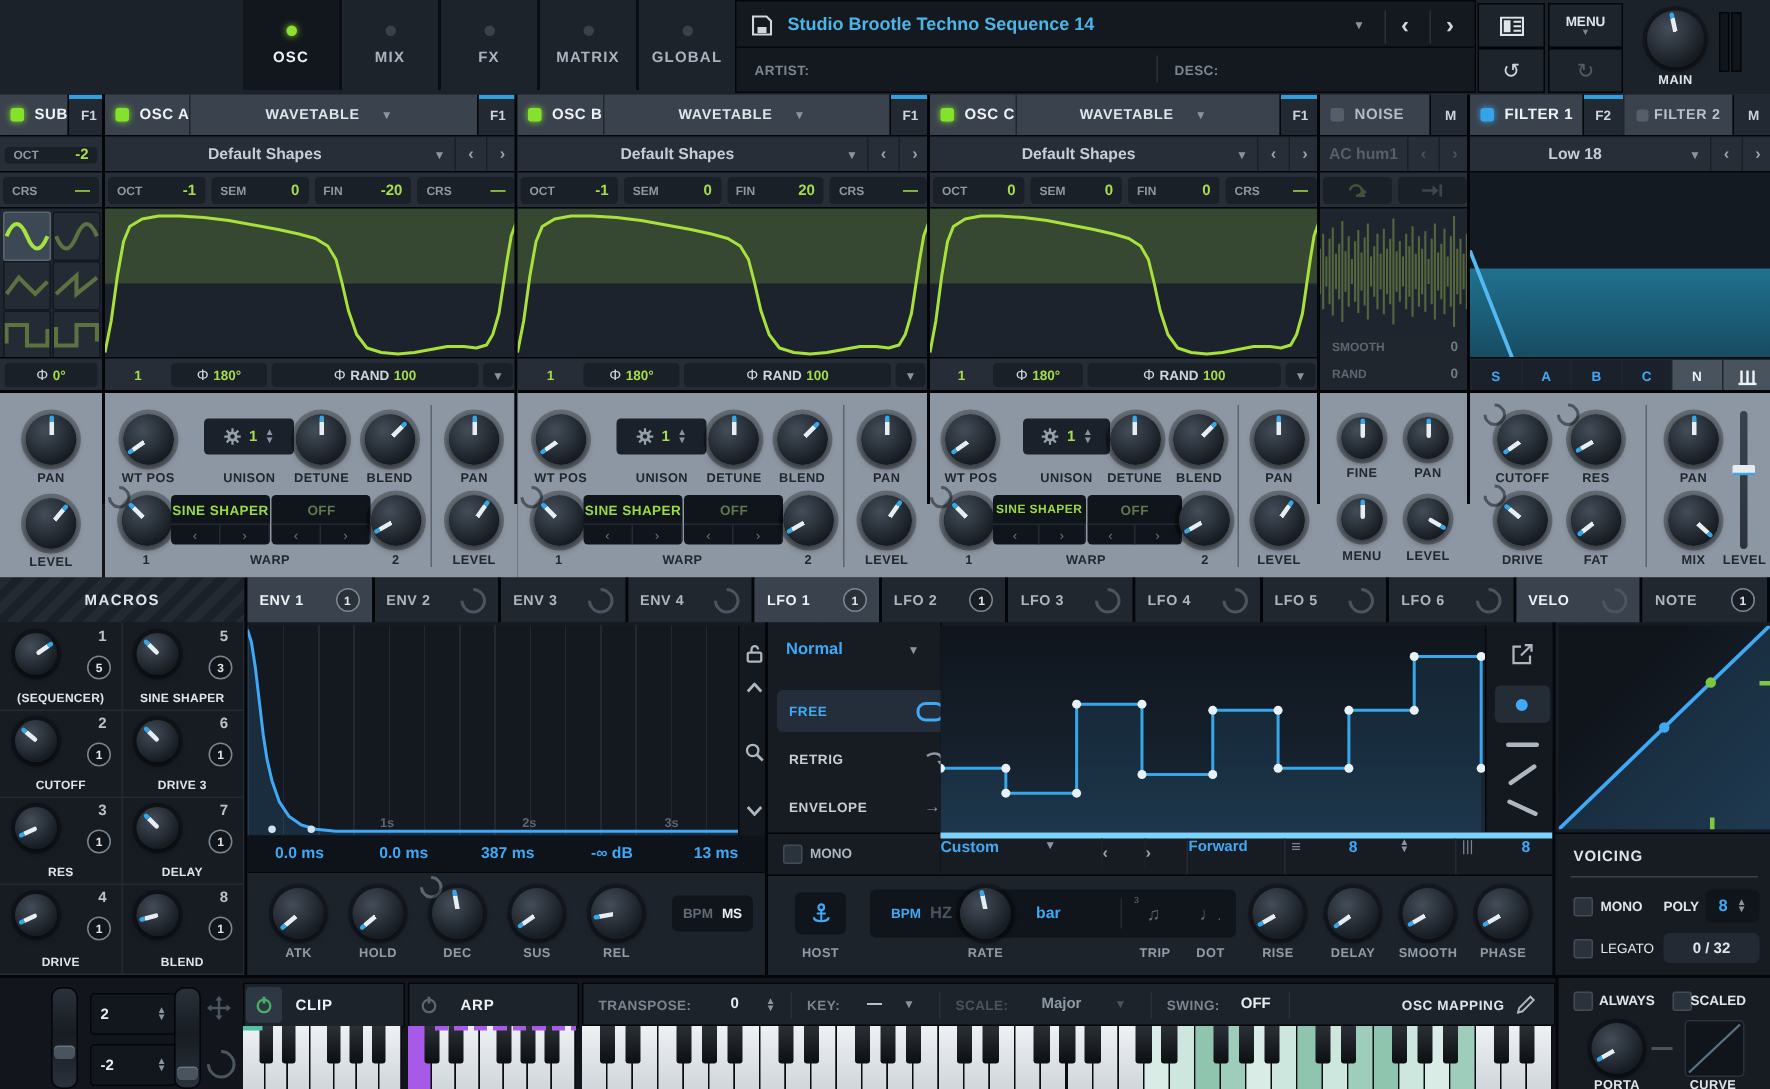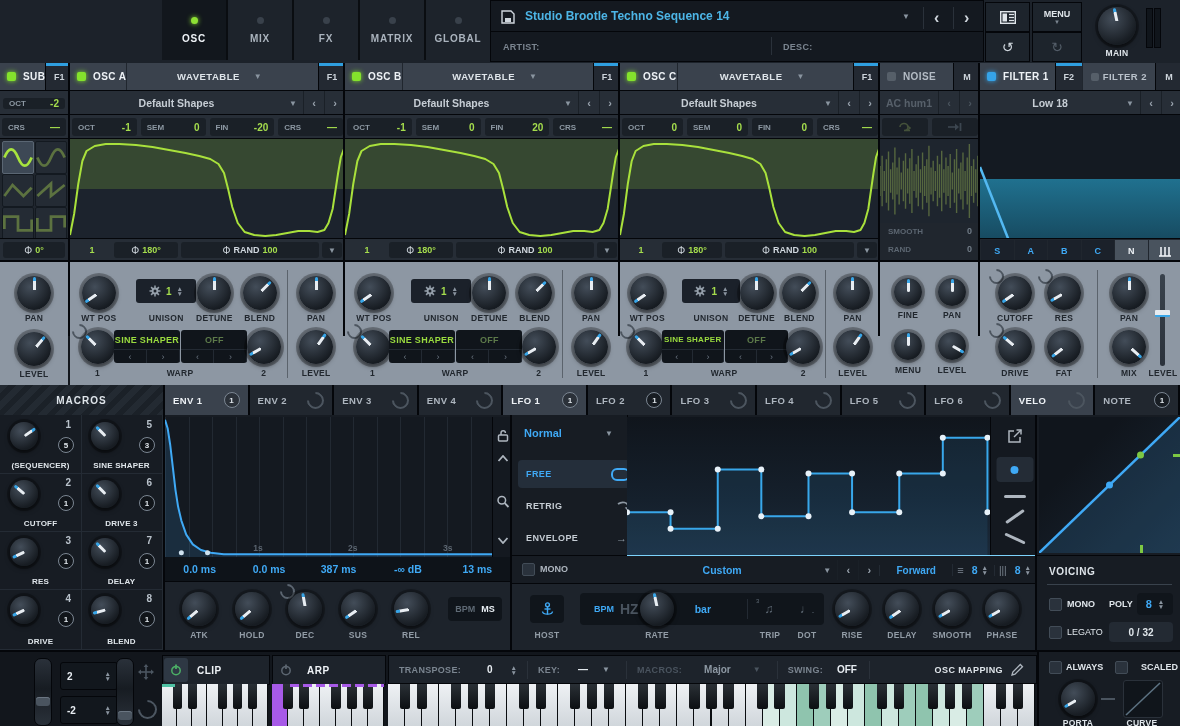--- a/index.html
+++ b/index.html
@@ -882,21 +882,21 @@
           <line x1="7" y1="8" x2="14" y2="1" stroke="#aeb6bf" stroke-width="1.5"></line>
           <path d="M9.5,1 H14 V5.5" fill="none" stroke="#aeb6bf" stroke-width="1.5"></path>
         </svg>
       <div class="tool" style="top:40px;width:37px;height:25px;background:#242c36;border-radius:4px;display:flex;align-items:center;justify-content:center;">
           <span style="width:8px;height:8px;border-radius:50%;background:#3fa9f5;display:block;"></span>
         </div>
       <div class="tool" style="top:78px;width:22px;height:3px;background:#aeb6bf;border-radius:2px;"></div>
       <div class="tool" style="top:98px;width:22px;height:3px;background:#aeb6bf;border-radius:2px;transform:translateX(-50%) rotate(-35deg);"></div>
       <div class="tool" style="top:120px;width:22px;height:3px;background:#aeb6bf;border-radius:2px;transform:translateX(-50%) rotate(25deg);"></div>
     </div>
-    <div style="position:absolute;left:115px;top:140px;width:410px;height:28px;background:#171c23;border-top:1px solid #7dd3fc;display:flex;align-items:center;">
+    <div style="position:absolute;left:115px;top:140px;width:410px;height:28px;background:#171c23;border-top:4px solid #7dd3fc;display:flex;gap:24px;">
       <span style="flex:1;text-align:center;font-size:10.5px;font-weight:800;color:#3fa9f5;">Custom</span>
       <span class="ddarr">▼</span>
       <span class="chv" style="height:20px;">‹</span>
       <span class="chv" style="height:20px;">›</span>
       <span style="width:72px;text-align:center;font-size:10px;font-weight:800;color:#3fa9f5;border-left:1px solid #232a33;">Forward</span>
       <span style="color:#7b8590;font-size:11px;padding:0 4px;border-left:1px solid #232a33;">≡</span>
       <span style="font-size:10.5px;font-weight:800;color:#3fa9f5;padding:0 4px;">8</span>
       <span class="stp">
           <span>▲</span>
           <span>▼</span>
@@ -913,21 +913,21 @@
         <svg width="13" height="15" viewBox="0 0 13 15">
             <circle cx="6.5" cy="2.8" r="1.9" fill="none" stroke="#3fa9f5" stroke-width="1.4"></circle>
             <line x1="6.5" y1="4.7" x2="6.5" y2="12.5" stroke="#3fa9f5" stroke-width="1.4"></line>
             <line x1="3.5" y1="7" x2="9.5" y2="7" stroke="#3fa9f5" stroke-width="1.4"></line>
             <path d="M1.5,9.5 C2,13 11,13 11.5,9.5" fill="none" stroke="#3fa9f5" stroke-width="1.4"></path>
           </svg>
       </div>
       <span class="klb l" style="left:35px;top:46px;">HOST</span>
       <div class="boxbtn" style="left:68px;top:9px;width:244px;height:32px;justify-content:flex-start;gap:0;">
         <span style="font-size:9px;font-weight:800;color:#3fa9f5;padding-left:14px;">BPM</span>
-        <span style="font-size:14px;font-weight:800;color:#4a545f;padding-left:6px;">HZ</span>
+        <span style="font-size:11px;font-weight:800;color:#4a545f;padding-left:6px;">HZ</span>
         <span style="width:56px;"></span>
         <span style="font-size:10.5px;font-weight:800;color:#3fa9f5;">bar</span>
         <span style="flex:1;"></span>
         <span style="width:1px;height:20px;background:#232a33;"></span>
         <span style="width:42px;text-align:center;color:#5f6a75;font-size:12px;position:relative;">♫<i style="position:absolute;top:-4px;left:8px;font-size:6px;font-style:normal;">3</i></span>
         <span style="width:34px;text-align:center;color:#5f6a75;font-size:12px;">♩<i style="font-size:9px;font-style:normal;">.</i></span>
       </div>
       <div class="knob" style="left:128px;top:8px;--rot:-12deg;"></div>
       <span class="klb l" style="left:145px;top:46px;">RATE</span>
       <span class="klb l" style="left:258px;top:46px;">TRIP</span>
@@ -1064,21 +1064,21 @@
       <span class="setval" style="margin-left:26px;">0</span>
       <span class="stp" style="margin-left:18px;">
           <span>▲</span>
           <span>▼</span>
         </span>
       <span style="width:1px;height:18px;background:#2a313a;margin:0 10px;"></span>
       <span class="setlbl">KEY:</span>
       <span class="setval" style="margin-left:18px;">—</span>
       <span class="ddarr" style="margin-left:8px;">▼</span>
       <span style="width:1px;height:18px;background:#2a313a;margin:0 10px;"></span>
-      <span class="setlbl" style="color:#4a545f;">MACROS:</span>
+      <span class="setlbl" style="color:#4a545f;">SCALE:</span>
       <span class="setval" style="margin-left:22px;color:#8d98a3;">Major</span>
       <span class="ddarr" style="margin-left:16px;color:#4a545f;">▼</span>
       <span style="width:1px;height:18px;background:#2a313a;margin:0 10px;"></span>
       <span class="setlbl">SWING:</span>
       <span class="setval" style="margin-left:14px;">OFF</span>
       <span style="width:1px;height:18px;background:#2a313a;margin:0 12px;"></span>
       <span style="flex:1;"></span>
       <span style="font-size:9px;font-weight:800;color:#dfe5ea;letter-spacing:.4px;">OSC MAPPING</span>
       <svg style="margin:0 12px 0 8px;" width="13" height="13" viewBox="0 0 13 13">
           <path d="M1,12 l0.8,-3 7.5,-7.5 2.2,2.2 -7.5,7.5 z" fill="none" stroke="#aeb6bf" stroke-width="1.3"></path>
@@ -1149,21 +1149,21 @@
         <div class="bkey" style="left: 86.0526%; width: 1.57895%;"></div>
         <div class="bkey" style="left: 88.6842%; width: 1.57895%;"></div>
         <div class="bkey" style="left: 93.9474%; width: 1.57895%;"></div>
         <div class="bkey" style="left: 96.5789%; width: 1.57895%;"></div>
       </div>
 
     <div style="position:absolute;left:1037px;top:0;width:143px;height:76px;background:#171c23;border-left:2px solid #04060a;">
       <span class="cbx" style="left:10px;top:9px;"></span>
       <span class="t" style="left:27px;top:10px;font-size:9px;font-weight:800;color:#dfe5ea;">ALWAYS</span>
       <span class="cbx" style="left:76px;top:9px;"></span>
-      <span class="t" style="left:102px;top:10px;font-size:9px;font-weight:800;color:#dfe5ea;">SCALED</span>
+      <span class="t" style="left:88px;top:10px;font-size:9px;font-weight:800;color:#dfe5ea;">SCALED</span>
       <div class="knob" style="left:22px;top:30px;--rot:-120deg;"></div>
       <span class="klb" style="left:39px;top:66px;color:#dfe5ea;">PORTA</span>
       <div style="position:absolute;left:62px;top:46px;width:14px;height:2px;background:#4a545f;"></div>
       <div style="position:absolute;left:84px;top:28px;width:38px;height:36px;background:#10151b;border:1px solid #2a313a;border-radius:3px;overflow:hidden;">
         <svg width="38" height="36" viewBox="0 0 38 36">
             <line x1="2" y1="34" x2="36" y2="2" stroke="#5c7282" stroke-width="1.6"></line>
           </svg>
       </div>
       <span class="klb" style="left:103px;top:66px;color:#dfe5ea;">CURVE</span>
     </div>

